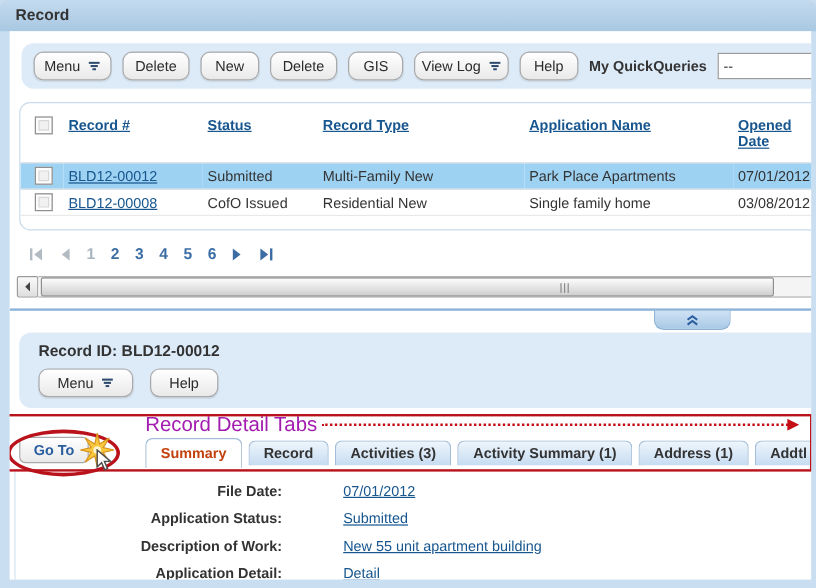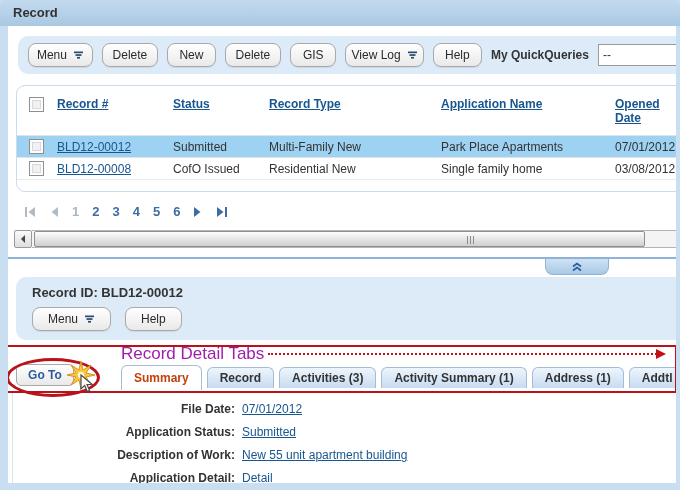--- a/index.html
+++ b/index.html
@@ -126,21 +126,21 @@
   .cursor-icon{position:absolute;left:72px;top:12px;z-index:9;pointer-events:none;}
   .tab{
     background:linear-gradient(#eef5fc,#c6dcf1);
     border:1px solid #a3bcd8;border-bottom:none;border-radius:6px 6px 0 0;
     height:20px;line-height:20px;padding:0 12px;
     font-weight:bold;color:#333;cursor:pointer;white-space:nowrap;
   }
   .tab.active{background:#fff;height:24px;line-height:24px;color:#c2410c;}
   
   .tab-content{margin-left:4px;border-left:1px solid #d5e5f2;padding:9px 0 0 0;}
-  .field{display:flex;align-items:flex-start;margin-bottom:9px;}
+  .field{display:flex;align-items:flex-start;margin-bottom:9px;gap:44px;}
   .flabel{display:inline-block;width:222px;text-align:right;font-weight:bold;color:#333;margin-right:7px;white-space:nowrap;}
   .fvalue{color:#17568f;text-decoration:underline;cursor:pointer;}
 </style>
 </head>
 <body>
 
 <div class="titlebar">
   <span>Record</span>
 </div>
 

